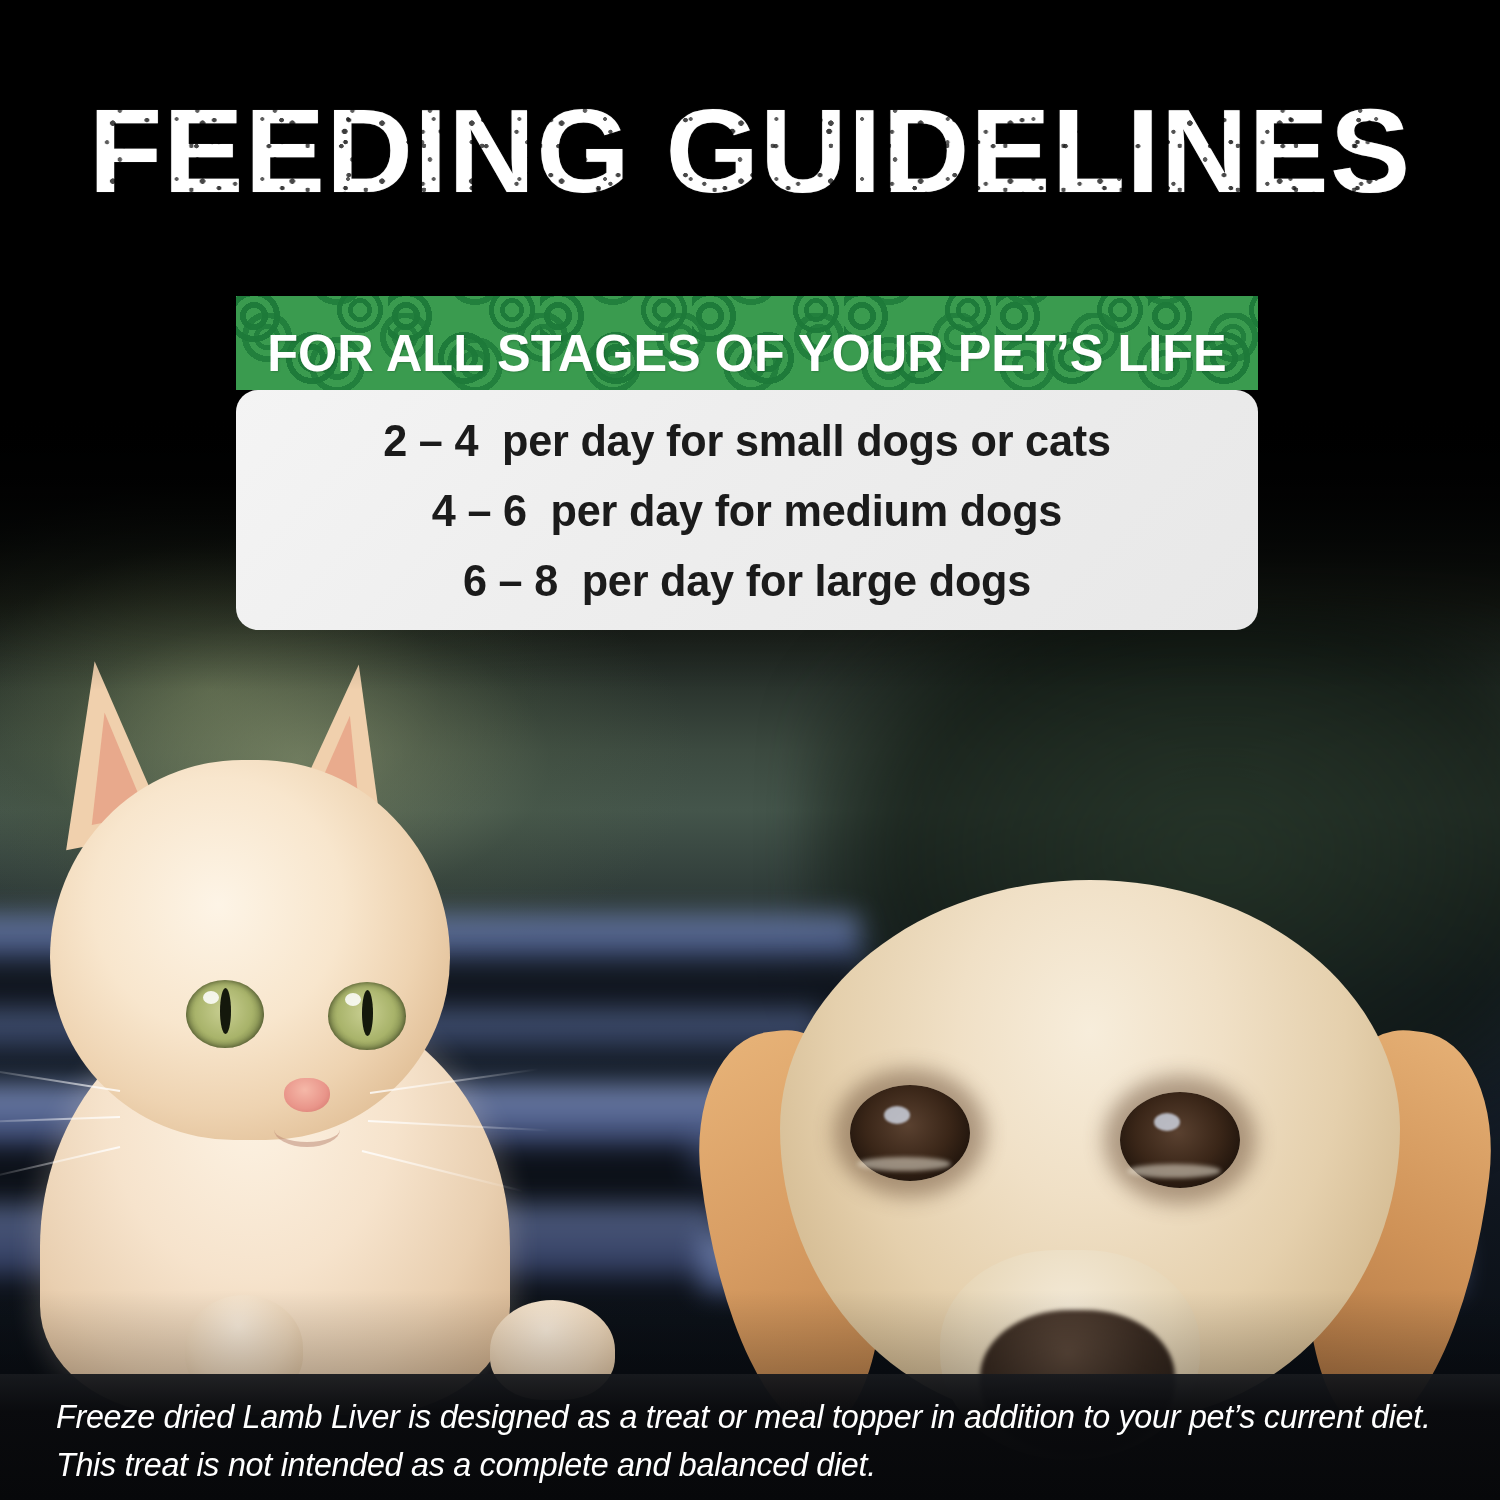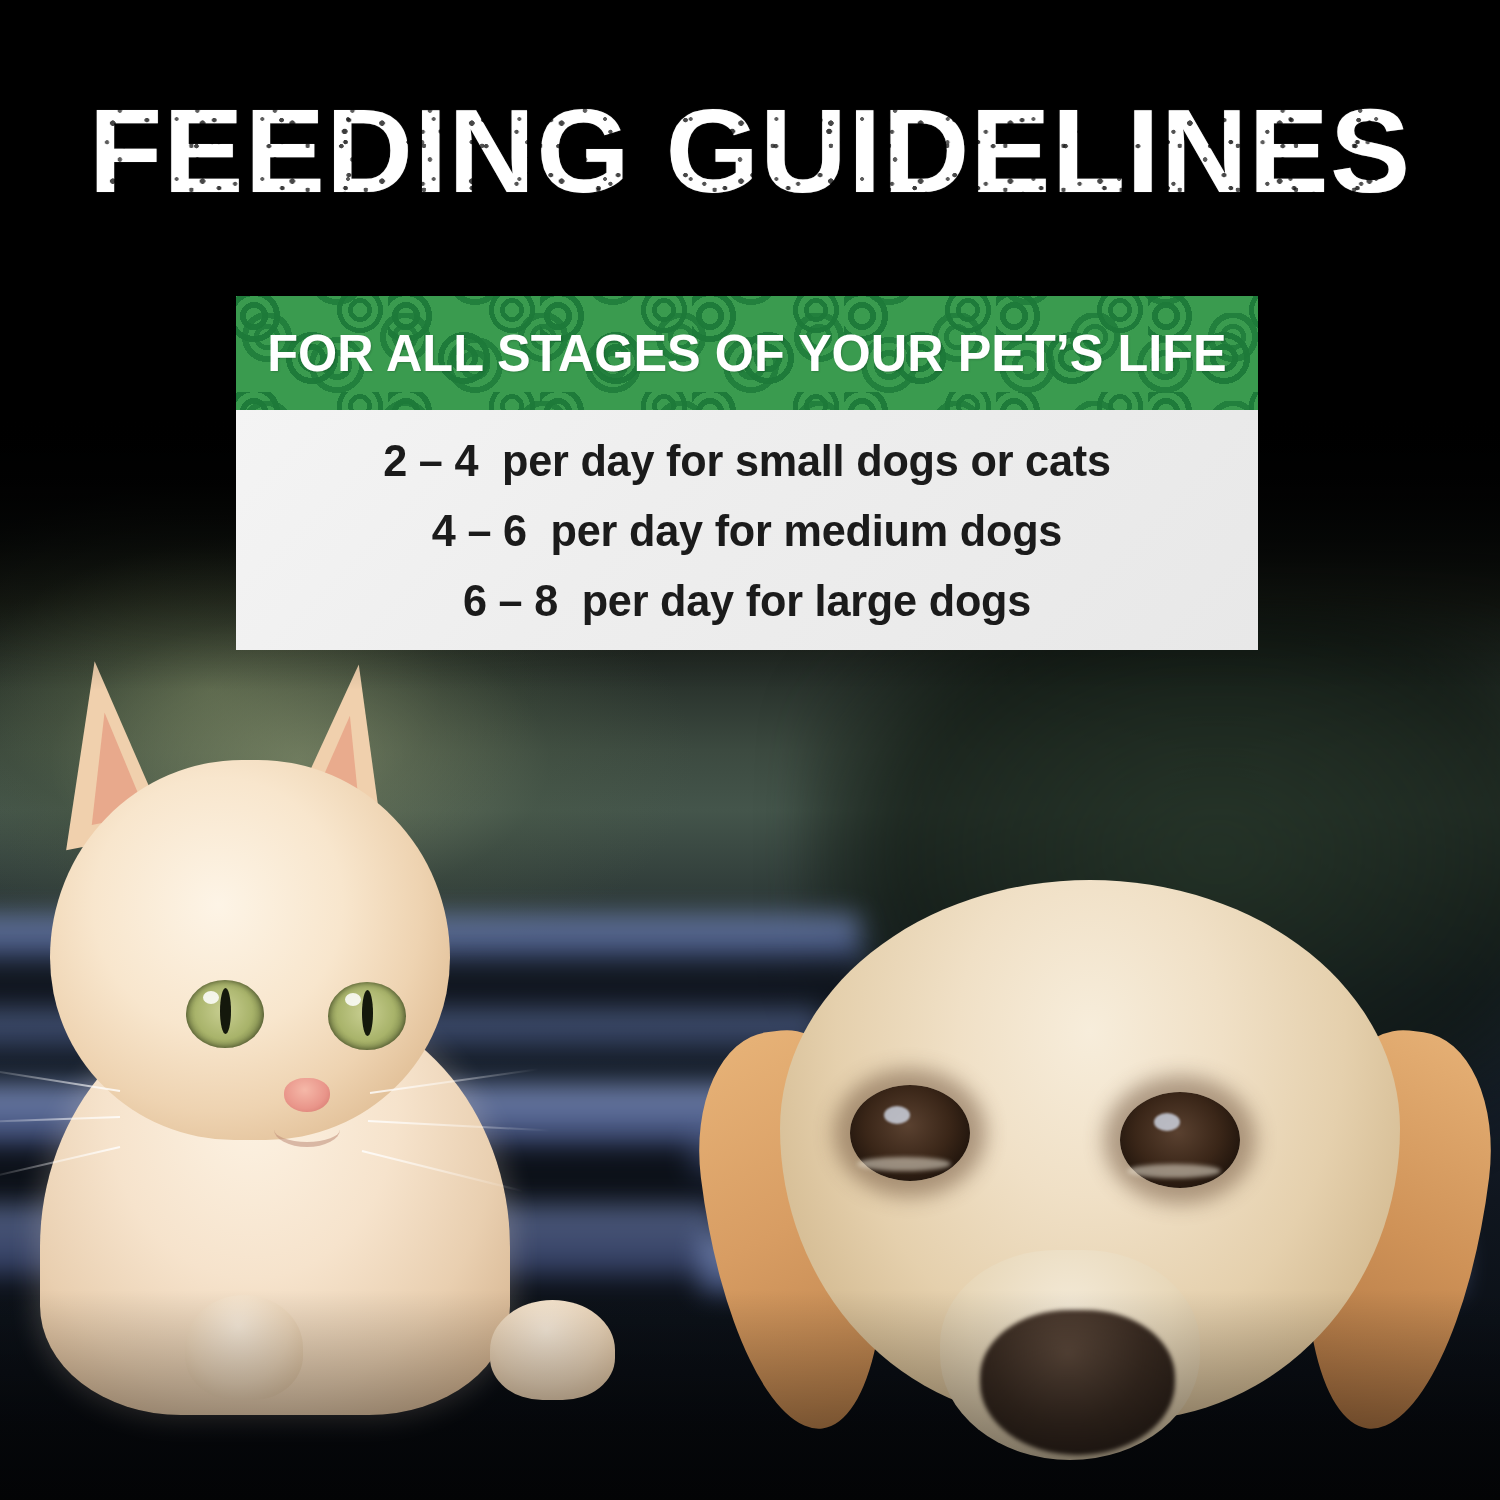--- a/index.html
+++ b/index.html
@@ -199,21 +199,21 @@
       radial-gradient(circle at 60% 88%, rgba(0,0,0,.75) 0 1.8px, transparent 2.4px);
     background-size: 62px 46px, 88px 58px, 71px 51px, 95px 63px, 57px 44px, 103px 67px, 76px 49px, 66px 55px, 84px 60px, 92px 52px;
     mix-blend-mode: normal;
     opacity: .9;
   }
 
   
   .panel-wrap { position: absolute; left: 236px; top: 296px; width: 1022px; }
   .banner {
     position: relative;
-    height: 114px;
+    height: 94px;
     overflow: hidden;
     background-color: #3a9b4f;
   }
   .banner .swirls {
     position: absolute; inset: 0;
     background-image:
       radial-gradient(circle at 18px 20px, transparent 0 8px, #1d7a39 8px 14px, transparent 14px),
       radial-gradient(circle at 18px 20px, transparent 0 20px, #1d7a39 20px 26px, transparent 26px),
       radial-gradient(circle at 76px 62px, transparent 0 8px, #1d7a39 8px 14px, transparent 14px),
       radial-gradient(circle at 76px 62px, transparent 0 20px, #1d7a39 20px 26px, transparent 26px),
@@ -249,20 +249,21 @@
     white-space: nowrap;
   }
 
   
   .guide {
     position: relative;
     height: 240px;
     background: linear-gradient(135deg, #f4f4f4 0%, #eeeeee 40%, #e8e8e8 100%);
     padding-top: 16px;
     box-sizing: border-box;
+    border-radius: 22px;
   }
   .guide-line {
     text-align: center;
     color: #1b1b1b;
     font-family: "Liberation Sans", sans-serif;
     font-weight: bold;
     font-size: 45px;
     line-height: 70px;
     letter-spacing: -0.2px;
     transform: scaleX(0.96);
@@ -366,14 +367,18 @@
     </div>
 
     <div class="guide">
       <div class="guide-line">2 – 4  per day for small dogs or cats</div>
       <div class="guide-line">4 – 6  per day for medium dogs</div>
       <div class="guide-line">6 – 8  per day for large dogs</div>
     </div>
 
   </div>
 
+  <div class="footer">
+    <div class="footer-line">Freeze dried Lamb Liver is designed as a treat or meal topper in addition to your pet’s current diet.</div>
+    <div class="footer-line">This treat is not intended as a complete and balanced diet.</div>
+  </div>
 
 </div>
 
 </body></html>

